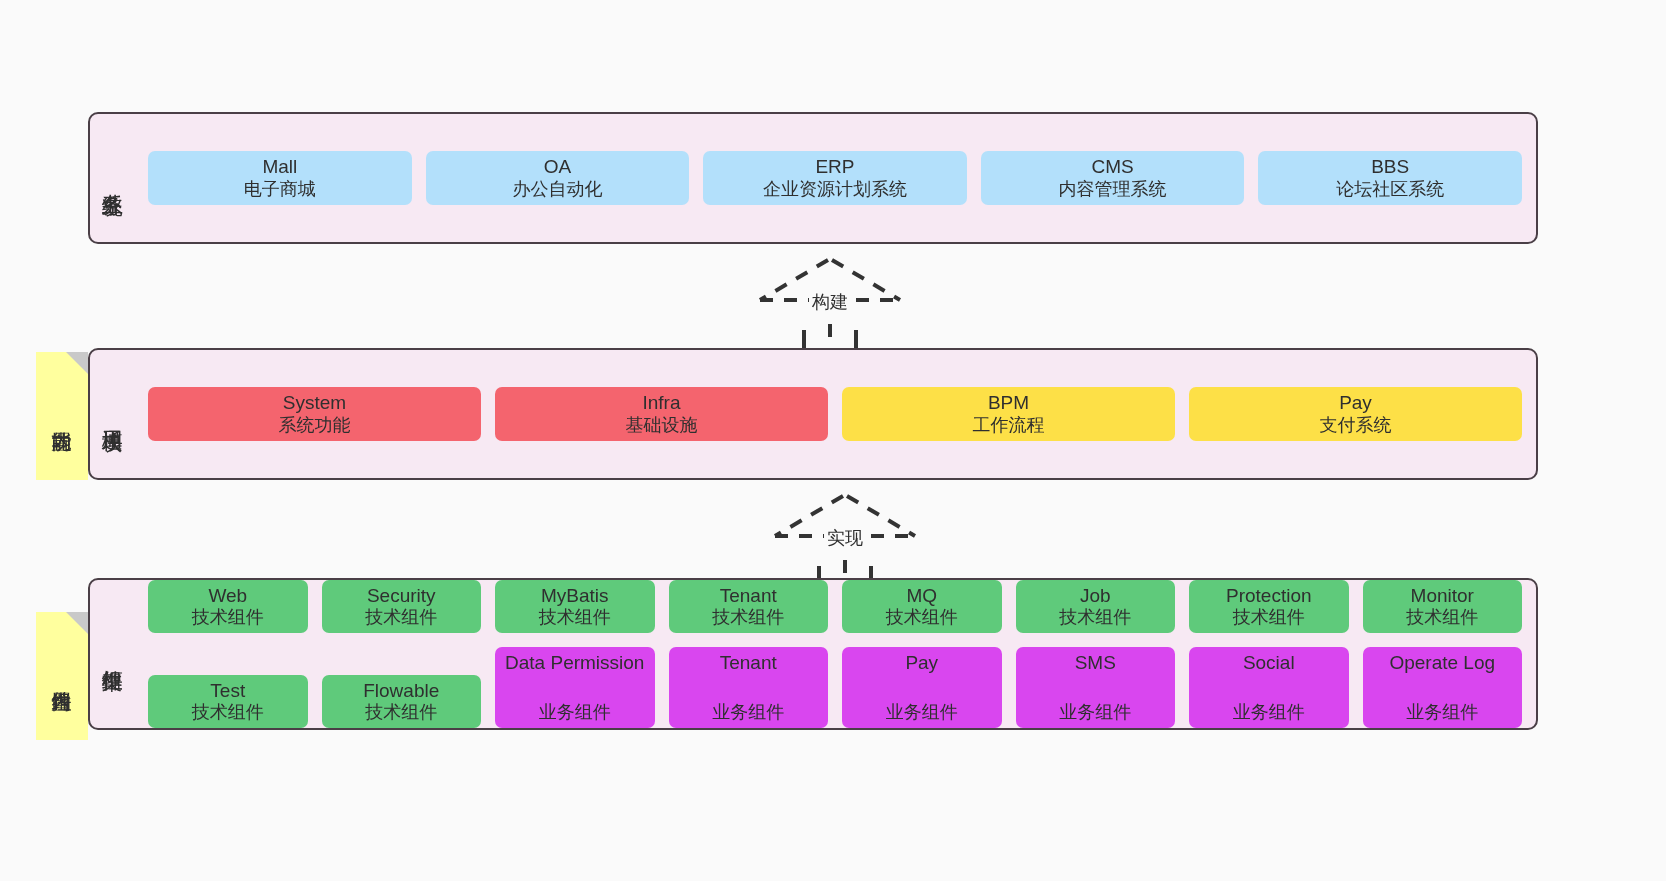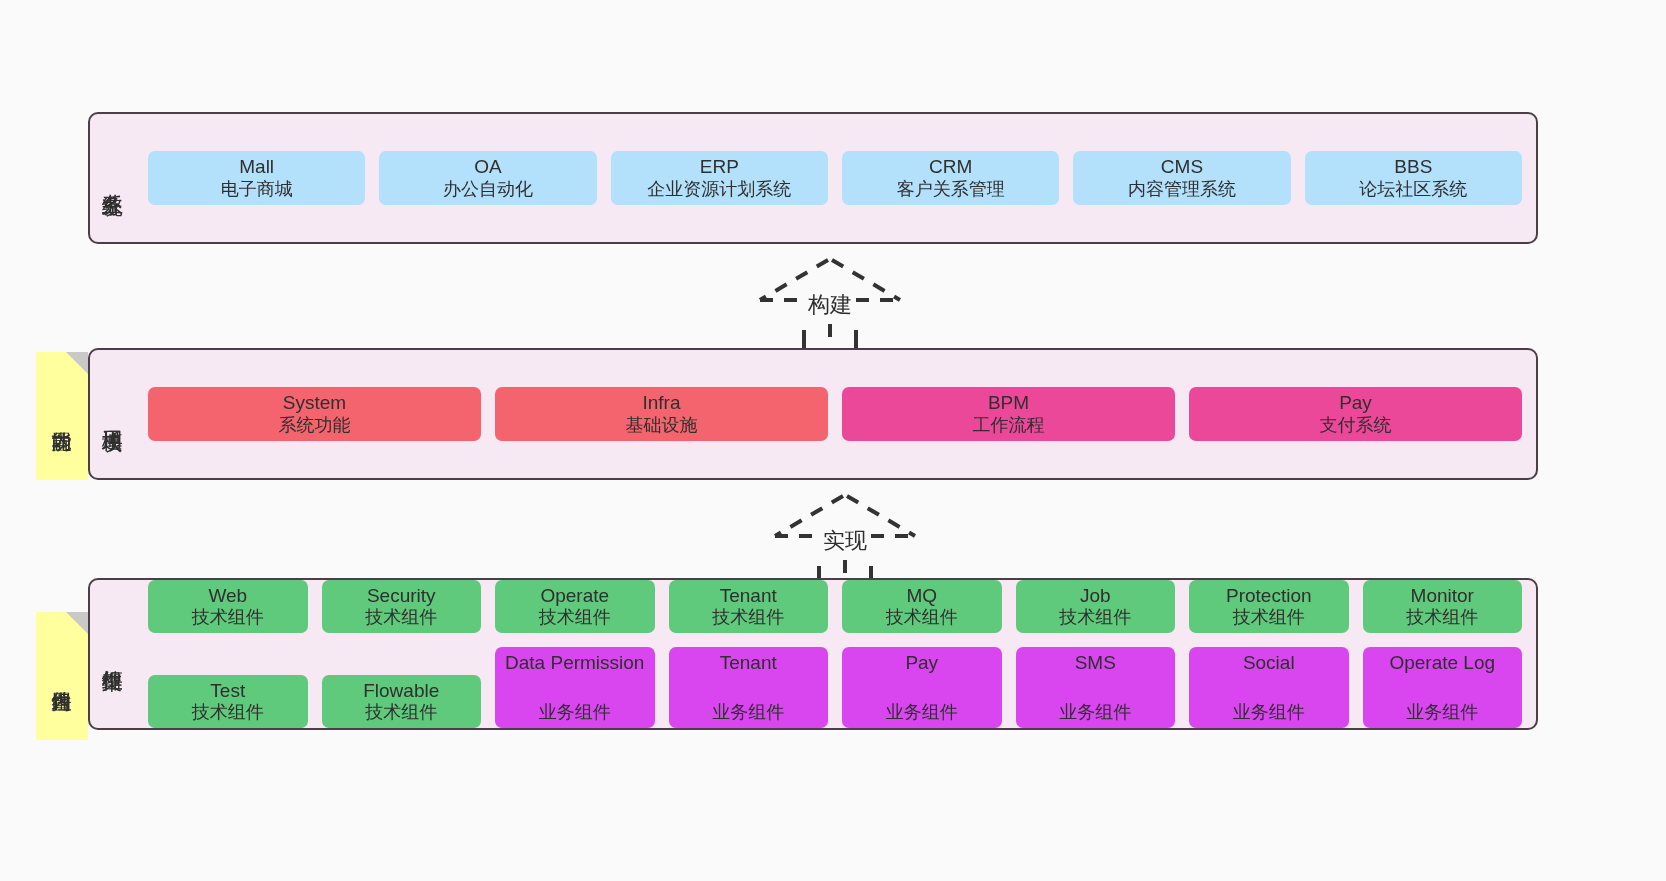--- a/index.html
+++ b/index.html
@@ -80,21 +80,21 @@
     line-height: 1.22;
     padding: 4px 6px;
     box-sizing: border-box;
     color: #2f2f2f;
   }
   .card .t1 { font-size: 19px; }
   .card .t2 { font-size: 18px; }
 
   .c-blue       { background: #b3e0fb; }
   .c-red        { background: #f4646e; }
-  .c-pink       { background: #ec4899; }
+  .c-pink       { background: #fde047; }
   .c-green      { background: #5fca7b; }
   .c-lightgreen { background: #d946ef; gap: 28px; }
 
   
   .note {
     position: absolute;
     background: #ffff9e;
     display: flex;
     align-items: center;
     justify-content: center;
@@ -121,21 +121,21 @@
     width: 180px;
     height: 100px;
   }
   .connector svg { display: block; }
   .connector .conn-label {
     position: absolute;
     left: 50%;
     top: 38px;
     transform: translateX(-50%);
     background: #fafafa;
-    font-size: 22px;
+    font-size: 18px;
     color: #2f2f2f;
     padding: 0 3px;
     white-space: nowrap;
   }
 </style>
 </head>
 <body>
 
 <div id="stage">
 
@@ -147,24 +147,20 @@
           <span class="t1">Mall</span>
           <span class="t2">电子商城</span>
         </div>
         <div class="card c-blue">
           <span class="t1">OA</span>
           <span class="t2">办公自动化</span>
         </div>
         <div class="card c-blue">
           <span class="t1">ERP</span>
           <span class="t2">企业资源计划系统</span>
-        </div>
-        <div class="card c-blue">
-          <span class="t1">CRM</span>
-          <span class="t2">客户关系管理</span>
         </div>
         <div class="card c-blue">
           <span class="t1">CMS</span>
           <span class="t2">内容管理系统</span>
         </div>
         <div class="card c-blue">
           <span class="t1">BBS</span>
           <span class="t2">论坛社区系统</span>
         </div>
       </div>
@@ -238,21 +234,21 @@
       <div class="row">
         <div class="card c-green">
           <span class="t1">Web</span>
           <span class="t2">技术组件</span>
         </div>
         <div class="card c-green">
           <span class="t1">Security</span>
           <span class="t2">技术组件</span>
         </div>
         <div class="card c-green">
-          <span class="t1">Operate</span>
+          <span class="t1">MyBatis</span>
           <span class="t2">技术组件</span>
         </div>
         <div class="card c-green">
           <span class="t1">Tenant</span>
           <span class="t2">技术组件</span>
         </div>
         <div class="card c-green">
           <span class="t1">MQ</span>
           <span class="t2">技术组件</span>
         </div>

